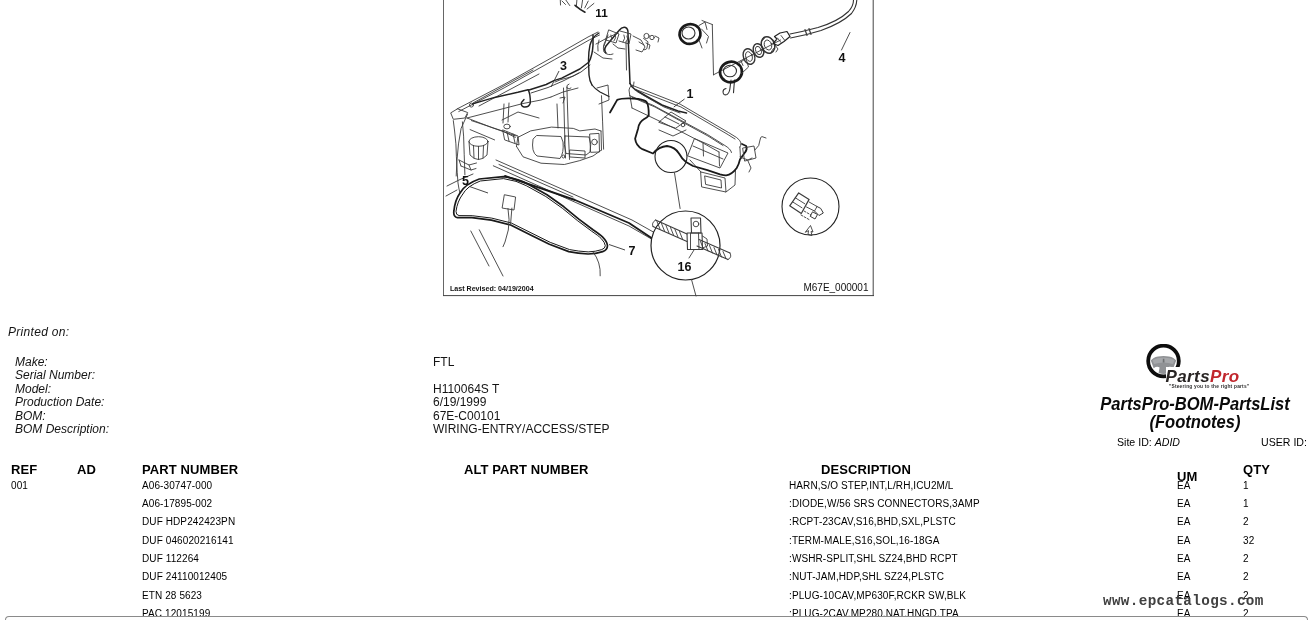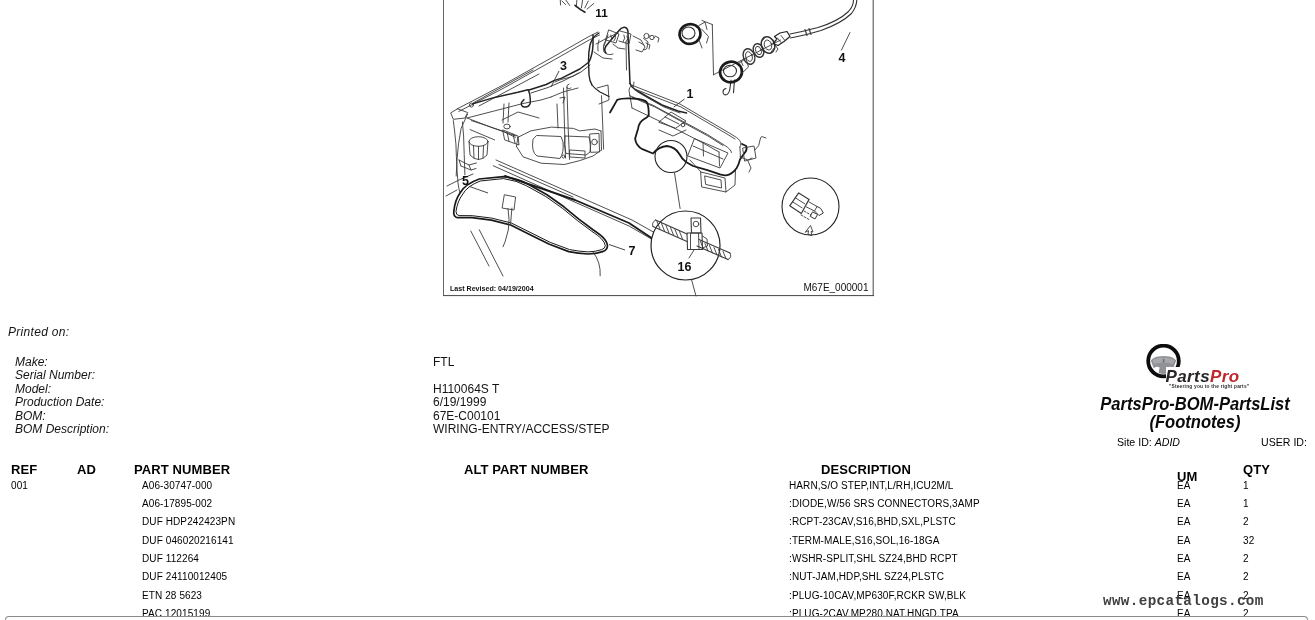--- a/index.html
+++ b/index.html
@@ -263,21 +263,21 @@
 </svg>
 <div class="abs b it" style="left:1165.5px;top:367.2px;font-size:17px;color:#292524;letter-spacing:0.4px;background:#fff;">Parts<span style="color:#c1272d;">Pro</span></div>
 <div class="abs b" style="left:1169px;top:384.3px;font-size:4.8px;color:#2e2e2e;letter-spacing:0.22px;">"Steering you to the right parts"</div>
 <div class="abs b it" style="left:1195px;top:393.5px;font-size:18px;color:#0a0a0a;transform:translateX(-50%) scaleX(0.92);transform-origin:center top;">PartsPro-BOM-PartsList</div>
 <div class="abs b it" style="left:1195px;top:411.5px;font-size:18px;color:#0a0a0a;transform:translateX(-50%) scaleX(0.92);transform-origin:center top;">(Footnotes)</div>
 <div class="abs" style="left:1117px;top:435.8px;font-size:10.6px;">Site ID: <span class="it">ADID</span></div>
 <div class="abs" style="left:1255px;top:435.8px;font-size:10.6px;padding-left:6px;">USER ID:</div>
 
 <div class="abs hd" style="left:11px;top:461.8px;">REF</div>
 <div class="abs hd" style="left:77px;top:461.8px;">AD</div>
-<div class="abs hd" style="left:134px;top:461.8px;">PART NUMBER</div>
+<div class="abs hd" style="left:142px;top:461.8px;">PART NUMBER</div>
 <div class="abs hd" style="left:464px;top:461.8px;">ALT PART NUMBER</div>
 <div class="abs hd" style="left:789px;top:461.8px;margin-left:32px;">DESCRIPTION</div>
 <div class="abs hd" style="left:1177px;top:469px;">UM</div>
 <div class="abs hd" style="left:1243px;top:461.8px;">QTY</div>
 
 <div class="abs tbl" style="left:11px;top:480px;">001</div>
 <div class="abs tbl col" style="left:142px;top:476.5px;">A06-30747-000<br>A06-17895-002<br>DUF HDP242423PN<br>DUF 046020216141<br>DUF 112264<br>DUF 24110012405<br>ETN 28 5623<br>PAC 12015199</div>
 <div class="abs tbl col" style="left:789px;top:476.5px;">HARN,S/O STEP,INT,L/RH,ICU2M/L<br>:DIODE,W/56 SRS CONNECTORS,3AMP<br>:RCPT-23CAV,S16,BHD,SXL,PLSTC<br>:TERM-MALE,S16,SOL,16-18GA<br>:WSHR-SPLIT,SHL SZ24,BHD RCPT<br>:NUT-JAM,HDP,SHL SZ24,PLSTC<br>:PLUG-10CAV,MP630F,RCKR SW,BLK<br>:PLUG-2CAV,MP280,NAT,HNGD,TPA</div>
 <div class="abs tbl col" style="left:1177px;top:476.5px;">EA<br>EA<br>EA<br>EA<br>EA<br>EA<br>EA<br>EA</div>
 <div class="abs tbl col" style="left:1243px;top:476.5px;">1<br>1<br>2<br>32<br>2<br>2<br>2<br>2</div>

